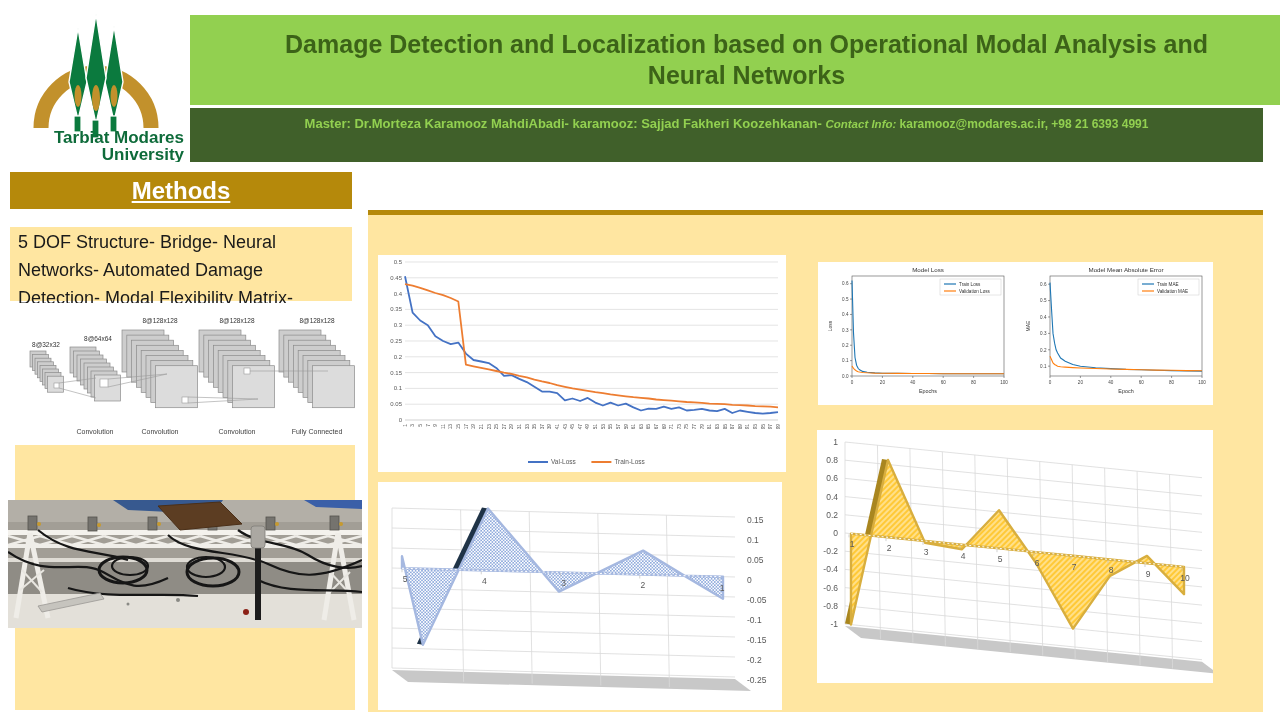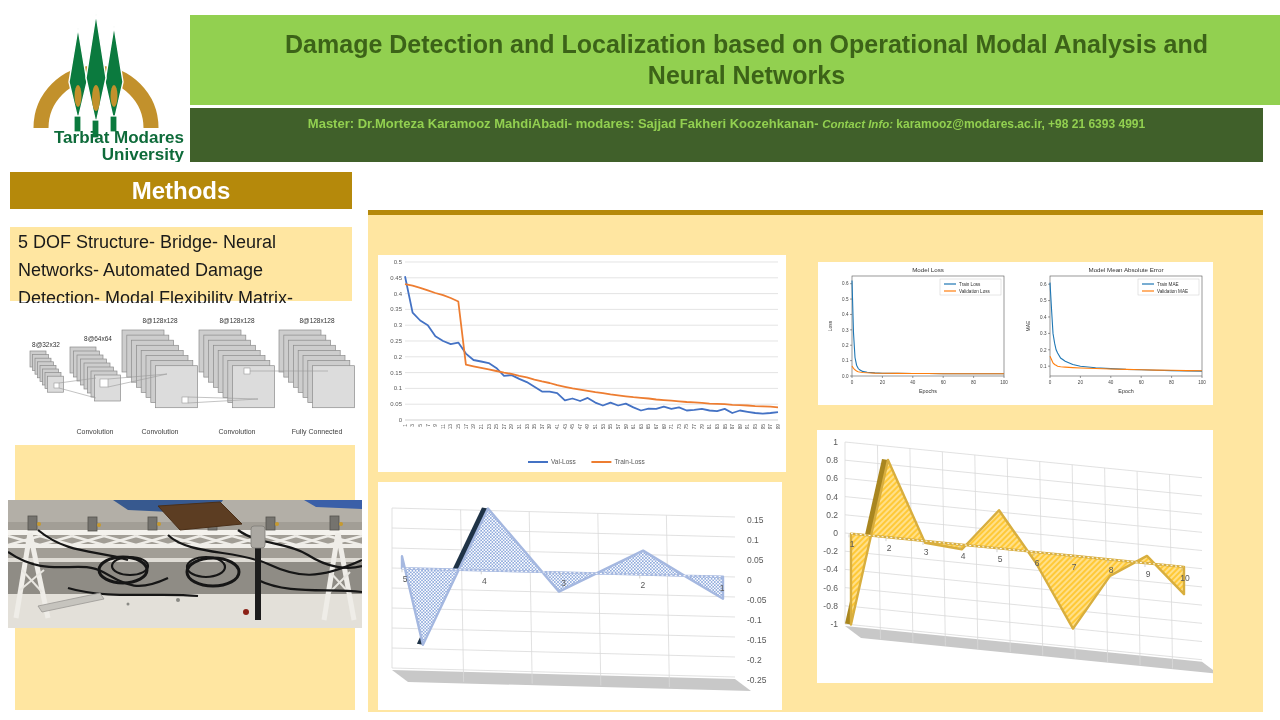--- a/index.html
+++ b/index.html
@@ -8,21 +8,21 @@
   .abs{position:absolute;}
   .title-box{left:190px;top:15px;width:1073px;height:90px;background:#92D050;
              display:flex;align-items:center;justify-content:center;text-align:center;padding-left:20px;}
   .title-box h1{margin:0;padding:0 60px;font-size:25px;line-height:1.25;color:#3C6318;font-weight:bold;}
   .subtitle-box{left:190px;top:108px;width:1073px;height:54px;background:#40602A;
                 color:#92D050;text-align:center;padding:7px 90px 0 90px;box-sizing:border-box;
                 font-weight:bold;font-size:13px;line-height:1.45;}
   .subtitle-box .ci{font-style:italic;font-size:11.5px;}
   .subtitle-box .cv{font-size:12px;}
   .sec-header{background:#B5890B;color:#fff;font-weight:bold;font-size:24px;
-              display:flex;align-items:center;justify-content:center;}
+              display:flex;align-items:center;justify-content:center;text-decoration:underline;}
   .methods-header{left:10px;top:172px;width:342px;height:37px;}
   .outcomes-header{left:368px;top:172px;width:895px;height:37px;margin-top:38px;}
   .outcomes-panel{left:368px;top:215px;width:895px;height:497px;background:#FFE6A1;}
   .methods-summary{left:10px;top:227px;width:342px;height:74px;background:#FFE6A1;
                    font-size:18px;line-height:1.55;color:#1a1a1a;padding:2px 8px;box-sizing:border-box;}
   .methods-panel2{left:15px;top:445px;width:340px;height:265px;background:#FFE6A1;}
   .outcomes-summary{left:390px;top:230px;width:860px;font-size:13.5px;color:#111;}
   .cnn-box{left:10px;top:303px;width:352px;height:140px;background:#fff;}
   .photo-box{left:8px;top:500px;width:354px;height:128px;}
   .chart-box{background:#fff;}
@@ -55,21 +55,21 @@
       <text x="166" y="133" text-anchor="end" font-size="17" font-weight="bold" fill="#0E6B3A">Tarbiat Modares</text>
       <text x="166" y="150" text-anchor="end" font-size="17" font-weight="bold" fill="#0E6B3A">University</text>
     </svg>
   </div>
 
   <div class="abs title-box">
     <h1>Damage Detection and Localization based on Operational Modal Analysis and Neural Networks</h1>
   </div>
 
   <div class="abs subtitle-box">
-    <span>Master: Dr.Morteza Karamooz MahdiAbadi- modares: Sajjad Fakheri Koozehkanan- </span><span class="ci">Contact Info: </span><span class="cv">karamooz@modares.ac.ir, +98 21 6393 4991</span>
+    <span>Master: Dr.Morteza Karamooz MahdiAbadi- karamooz: Sajjad Fakheri Koozehkanan- </span><span class="ci">Contact Info: </span><span class="cv">karamooz@modares.ac.ir, +98 21 6393 4991</span>
   </div>
 
   <div class="abs sec-header methods-header">
     <span>Methods</span>
   </div>
   <div class="abs sec-header outcomes-header">
     <span>Outcomes</span>
   </div>
 
   <div class="abs outcomes-panel"></div>

